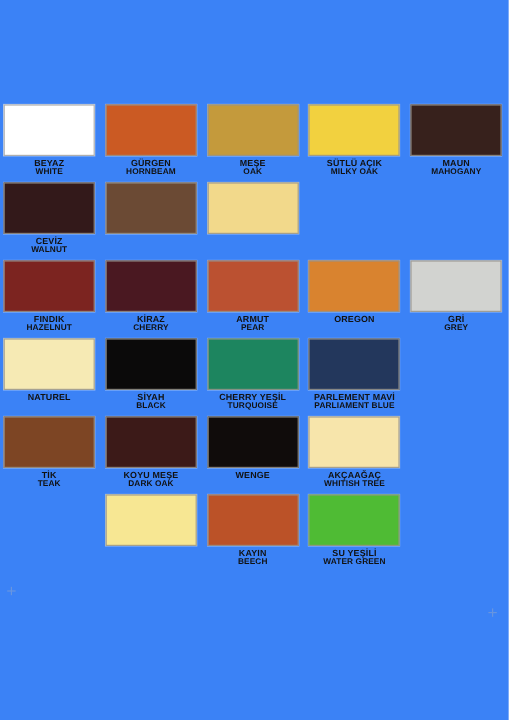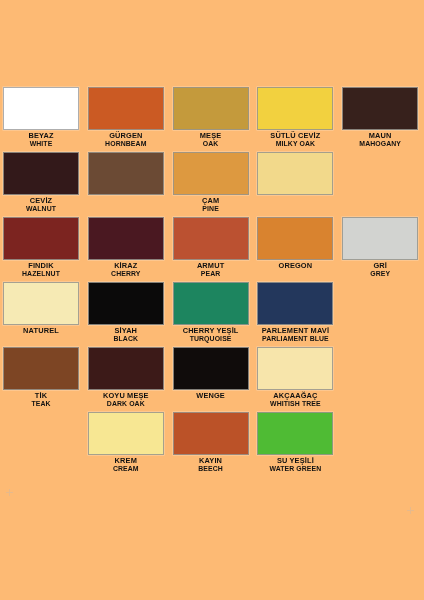--- a/index.html
+++ b/index.html
@@ -15,21 +15,21 @@
     overflow: hidden;
     position: relative;
   }
 
   #sheet {
     position: absolute;
     left: 0;
     top: 0;
     width: 424px;
     height: 600px;
-    background: #fdba74;
+    background: #3b82f6;
   }
 
   #grid {
     position: absolute;
     left: 0;
     top: 82px;
     width: 424px;
   }
 
   .swatch-row {
@@ -128,21 +128,21 @@
         <div class="cell">
           <div class="chip" style="background: rgb(196, 154, 60);"></div>
           <div class="labels">
             <span class="name-tr">MEŞE</span>
             <span class="name-en">OAK</span>
           </div>
         </div>
         <div class="cell">
           <div class="chip" style="background: rgb(242, 209, 63);"></div>
           <div class="labels">
-            <span class="name-tr">SÜTLÜ CEVİZ</span>
+            <span class="name-tr">SÜTLÜ AÇIK</span>
             <span class="name-en">MILKY OAK</span>
           </div>
         </div>
         <div class="cell">
           <div class="chip" style="background: rgb(55, 33, 28);"></div>
           <div class="labels">
             <span class="name-tr">MAUN</span>
             <span class="name-en">MAHOGANY</span>
           </div>
         </div>
@@ -152,27 +152,20 @@
           <div class="chip" style="background: rgb(51, 25, 26);"></div>
           <div class="labels">
             <span class="name-tr">CEVİZ</span>
             <span class="name-en">WALNUT</span>
           </div>
         </div>
         <div class="cell">
           <div class="chip" style="background: rgb(107, 74, 52);"></div>
         </div>
         <div class="cell">
-          <div class="chip" style="background: rgb(221, 153, 64);"></div>
-          <div class="labels">
-            <span class="name-tr">ÇAM</span>
-            <span class="name-en">PINE</span>
-          </div>
-        </div>
-        <div class="cell">
           <div class="chip" style="background: rgb(242, 217, 139);"></div>
         </div>
       </div>
       <div class="swatch-row">
         <div class="cell">
           <div class="chip" style="background: rgb(124, 36, 32);"></div>
           <div class="labels">
             <span class="name-tr">FINDIK</span>
             <span class="name-en">HAZELNUT</span>
           </div>
@@ -260,24 +253,20 @@
           <div class="labels">
             <span class="name-tr">AKÇAAĞAÇ</span>
             <span class="name-en">WHITISH TREE</span>
           </div>
         </div>
       </div>
       <div class="swatch-row">
         <div class="cell empty"></div>
         <div class="cell">
           <div class="chip" style="background: rgb(247, 231, 147);"></div>
-          <div class="labels">
-            <span class="name-tr">KREM</span>
-            <span class="name-en">CREAM</span>
-          </div>
         </div>
         <div class="cell">
           <div class="chip" style="background: rgb(187, 82, 40);"></div>
           <div class="labels">
             <span class="name-tr">KAYIN</span>
             <span class="name-en">BEECH</span>
           </div>
         </div>
         <div class="cell">
           <div class="chip" style="background: rgb(79, 187, 52);"></div>

